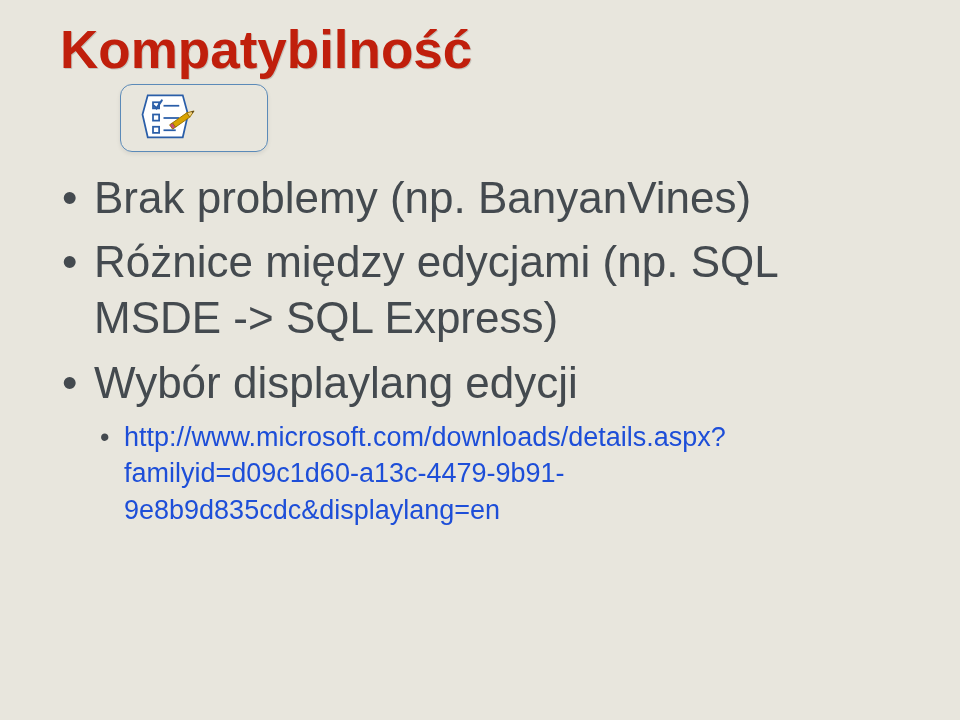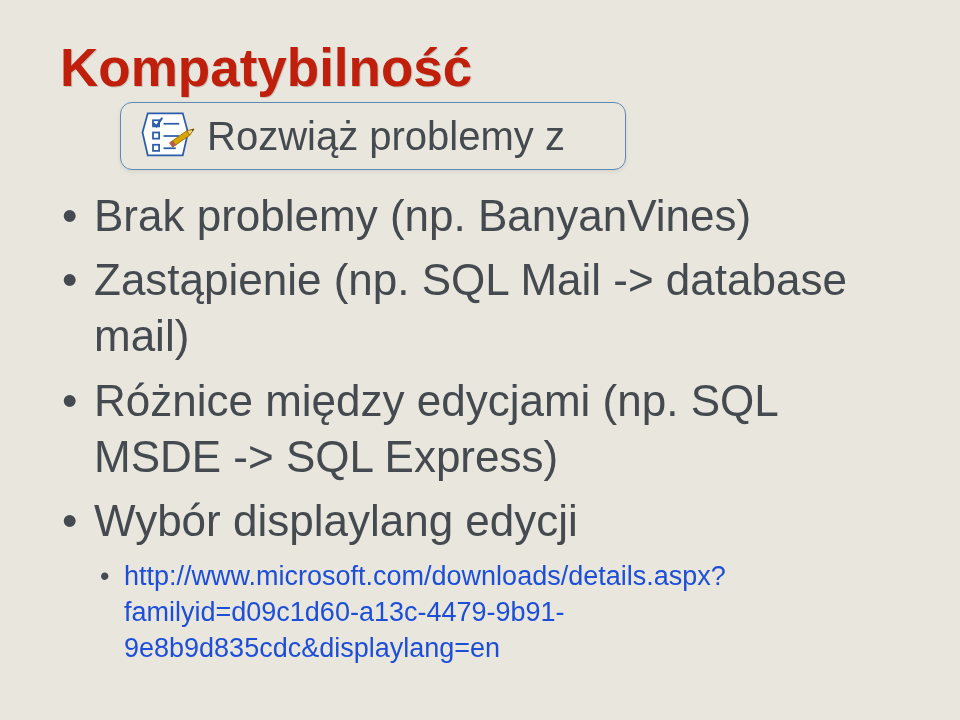--- a/index.html
+++ b/index.html
@@ -8,21 +8,21 @@
     width: 960px;
     height: 720px;
     background: #e8e6dd;
     font-family: Arial, Helvetica, sans-serif;
     overflow: hidden;
   }
   .slide {
     position: relative;
     width: 960px;
     height: 720px;
-    padding: 40px 60px 0 60px;
+    padding: 22px 60px 0 60px;
     box-sizing: border-box;
   }
   .title {
     font-size: 53px;
     font-weight: bold;
     color: #c01f0c;
     text-shadow: 1px 1px 0 rgba(0,0,0,0.15);
     margin: 0 0 6px 0;
     line-height: 1.05;
   }
@@ -122,31 +122,28 @@
           <line x1="28" y1="46" x2="42" y2="46" stroke="#2a5ea8" stroke-width="2"></line>
           <g transform="translate(40,40) rotate(-35)">
             <rect x="0" y="-3" width="20" height="6" fill="#d9a300" stroke="#9a7300" stroke-width="1"></rect>
             <polygon points="20,-3 28,0 20,3" fill="#f0d080" stroke="#9a7300" stroke-width="1"></polygon>
             <polygon points="25,-1.2 28,0 25,1.2" fill="#4a3a20"></polygon>
             <rect x="-4" y="-3" width="4" height="6" fill="#c94b7a" stroke="#9a7300" stroke-width="1"></rect>
           </g>
         </svg>
       </span>
       <div class="callout-text">
-        <span>Rozwiąż problemy z</span><br>
+        <br>
       </div>
     </div>
   </div>
 
   <ul class="bullets">
     <li>
       <span>Brak problemy (np. BanyanVines)</span>
-    </li>
-    <li>
-      <span>Zastąpienie (np. SQL Mail -&gt; database mail)</span>
     </li>
     <li>
       <span>Różnice między edycjami (np. SQL MSDE -&gt; SQL Express)</span>
     </li>
     <li>
       <span>Wybór displaylang edycji</span>
       <ul class="sub">
         <li>
           <span>http://www.microsoft.com/downloads/details.aspx?familyid=d09c1d60-a13c-4479-9b91-9e8b9d835cdc&amp;displaylang=en</span>
         </li>

